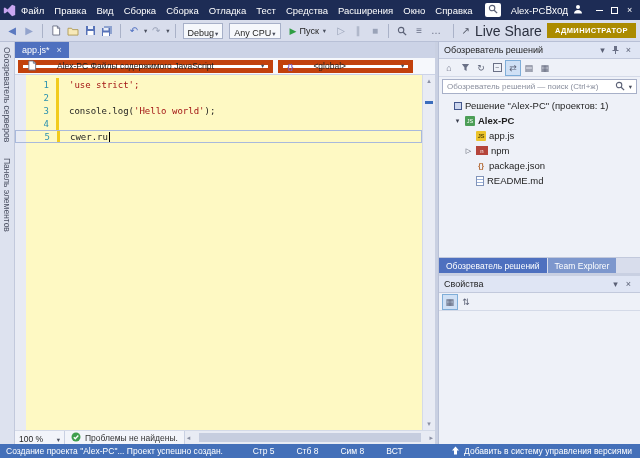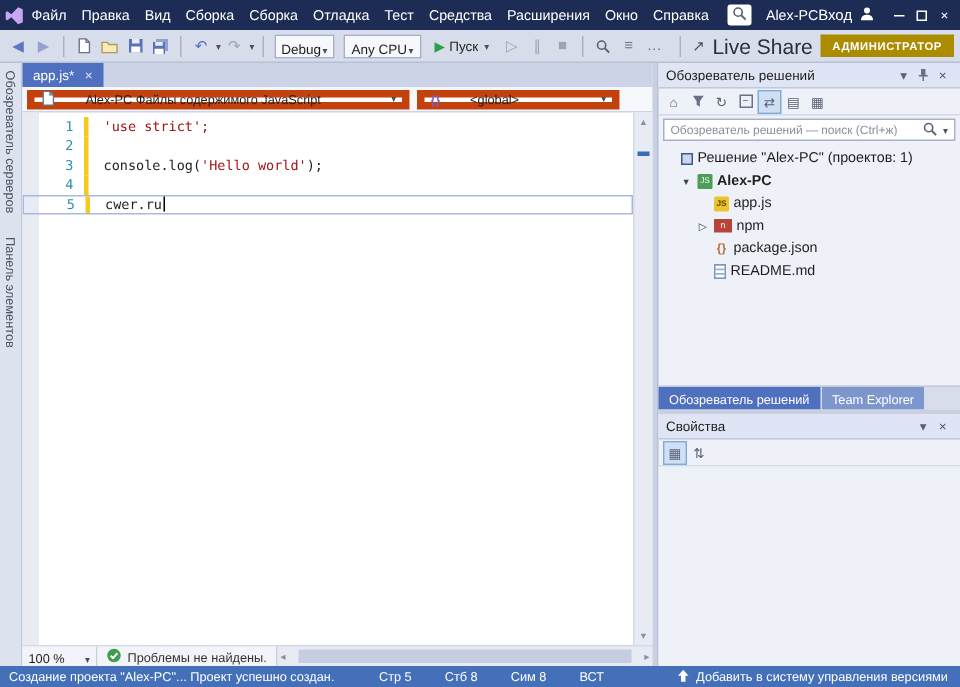--- a/index.html
+++ b/index.html
@@ -32,21 +32,21 @@
   .start-btn{display:flex;align-items:center;gap:3px;padding:0 5px;height:16px;font-size:9px}
   .tb-right{margin-left:auto;display:flex;align-items:center;gap:5px}
   .live-share-label{font-size:14px;color:#2a2f3e;white-space:nowrap}
   .admin-badge{background:#ab8b00;color:#fff;font-size:7.5px;font-weight:bold;letter-spacing:.4px;padding:3px 8px;white-space:nowrap}
 
   
   .main{flex:1;display:flex;min-height:0}
   .left-rail{width:15px;background:#dde2ef;border-right:1px solid #c2c9dc;display:flex;flex-direction:column;align-items:center;padding-top:5px;gap:16px;flex:0 0 auto}
   .rail-label{writing-mode:vertical-rl;font-size:8.5px;color:#4d5264;white-space:nowrap}
 
-  .editor-col{flex:1;display:flex;flex-direction:column;min-width:0;background:#ffffff}
+  .editor-col{flex:1;display:flex;flex-direction:column;min-width:0;background:#fef9c3}
   .doc-tabs{height:16px;background:#ccd3e6;display:flex;align-items:flex-end;flex:0 0 auto}
   .doc-tab{background:#4e70bf;color:#fff;height:16px;display:flex;align-items:center;padding:0 7px;font-size:9px;gap:7px;white-space:nowrap}
   .tab-close{font-size:9px;color:#dce4f5}
   .navbar{height:17px;background:#f6f8fc;border-bottom:1px solid #ccd3e6;display:flex;align-items:center;padding:1px 3px;gap:5px;flex:0 0 auto}
   .combo{height:13px;background:#fff;border:5px solid #c2410c;display:flex;align-items:center;font-size:8.5px;padding:0 4px;gap:20px;white-space:nowrap}
   .combo .spacer{flex:1;min-width:6px}
   .combo2{width:135px}
   .scope-glyph{color:#7b5fc0;font-weight:bold;font-size:8px}
 
   .code-wrap{flex:1;display:flex;min-height:0}

